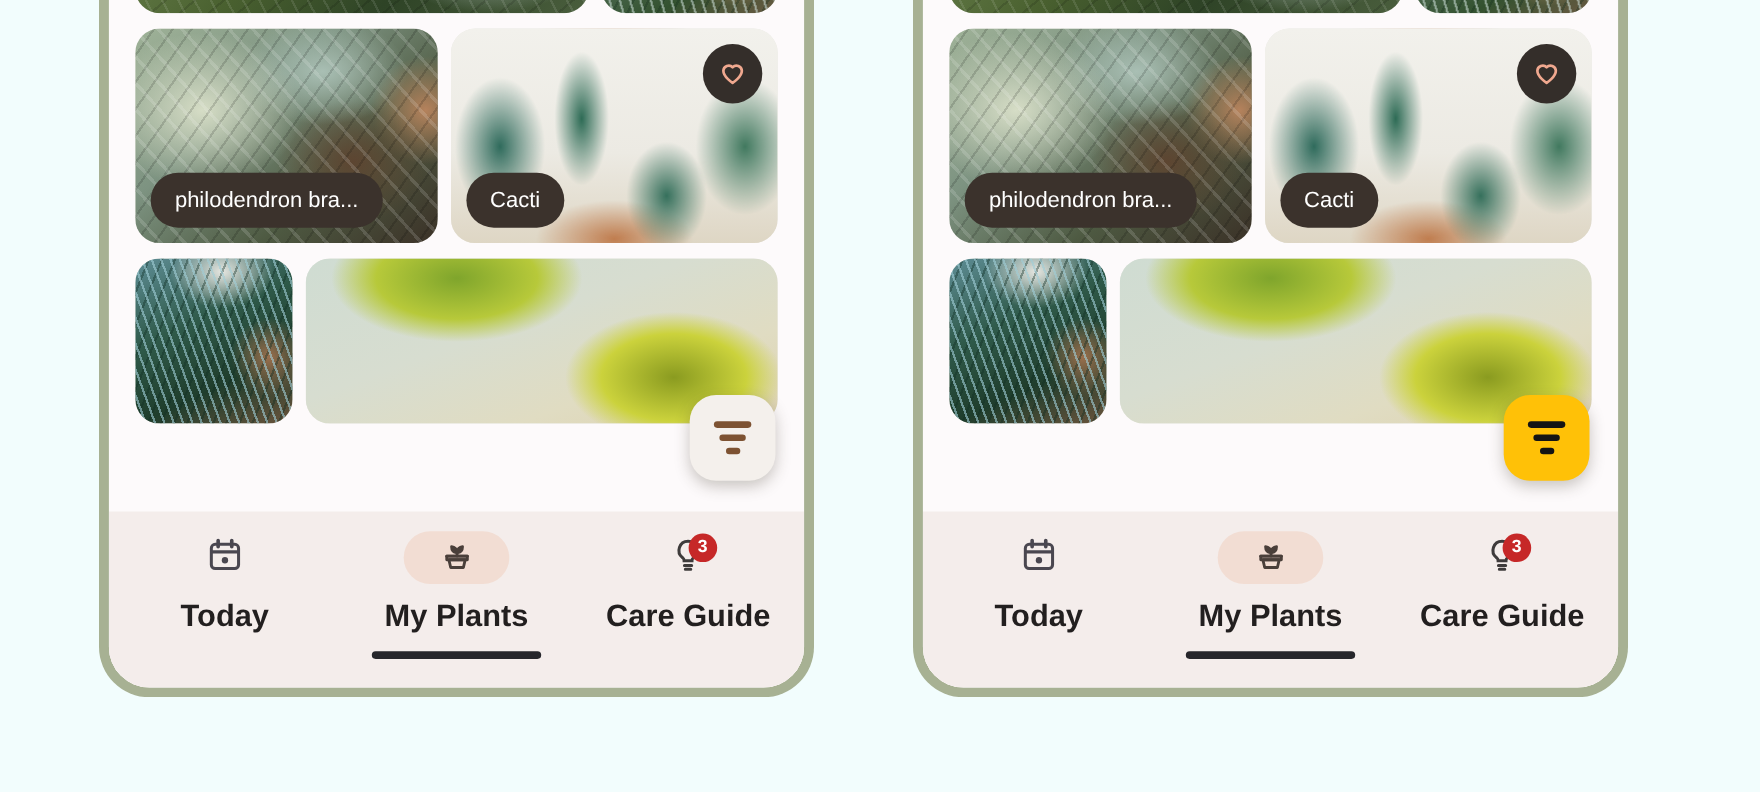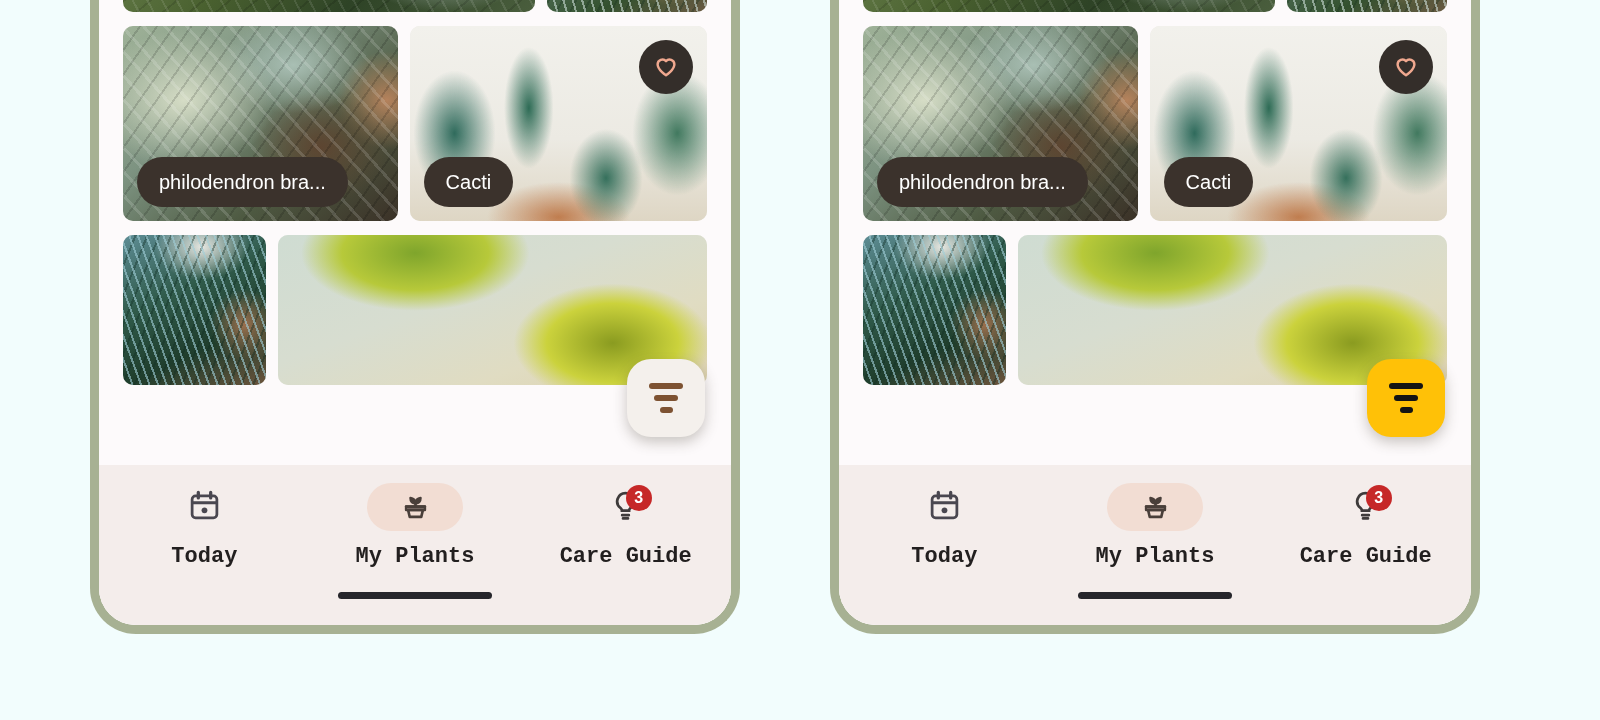--- a/index.html
+++ b/index.html
@@ -49,21 +49,21 @@
     display: flex;
     gap: 12px;
     margin-bottom: 14px;
   }
   .row.r1 { height: 132px; margin-top: -60px; }
   .row.r2 { height: 195px; }
   .row.r3 { height: 150px; }
 
   .card {
     position: relative;
-    border-radius: 10px;
+    border-radius: 22px;
     overflow: hidden;
     background: #e8e8e2;
   }
   .card .photo {
     position: absolute;
     inset: 0;
   }
 
   
   .ph-monstera {
@@ -209,24 +209,23 @@
   }
   .nav-icon-wrap {
     position: relative;
     width: 96px; height: 48px;
     display: flex; align-items: center; justify-content: center;
     border-radius: 24px;
   }
   .nav-item.active .nav-icon-wrap { background: #f2ddd3; }
   .nav-icon-wrap svg { width: 33px; height: 33px; }
   .nav-label {
-    font-size: 22px;
+    font-size: 28px;
     font-weight: bold;
     color: #221f1f;
-    font-family: Liberation Mono, monospace;
   }
   .badge {
     position: absolute;
     top: 2px; right: 22px;
     min-width: 26px; height: 26px;
     border-radius: 13px;
     background: #c62828;
     color: #fff;
     font-size: 16px;
     font-weight: bold;

